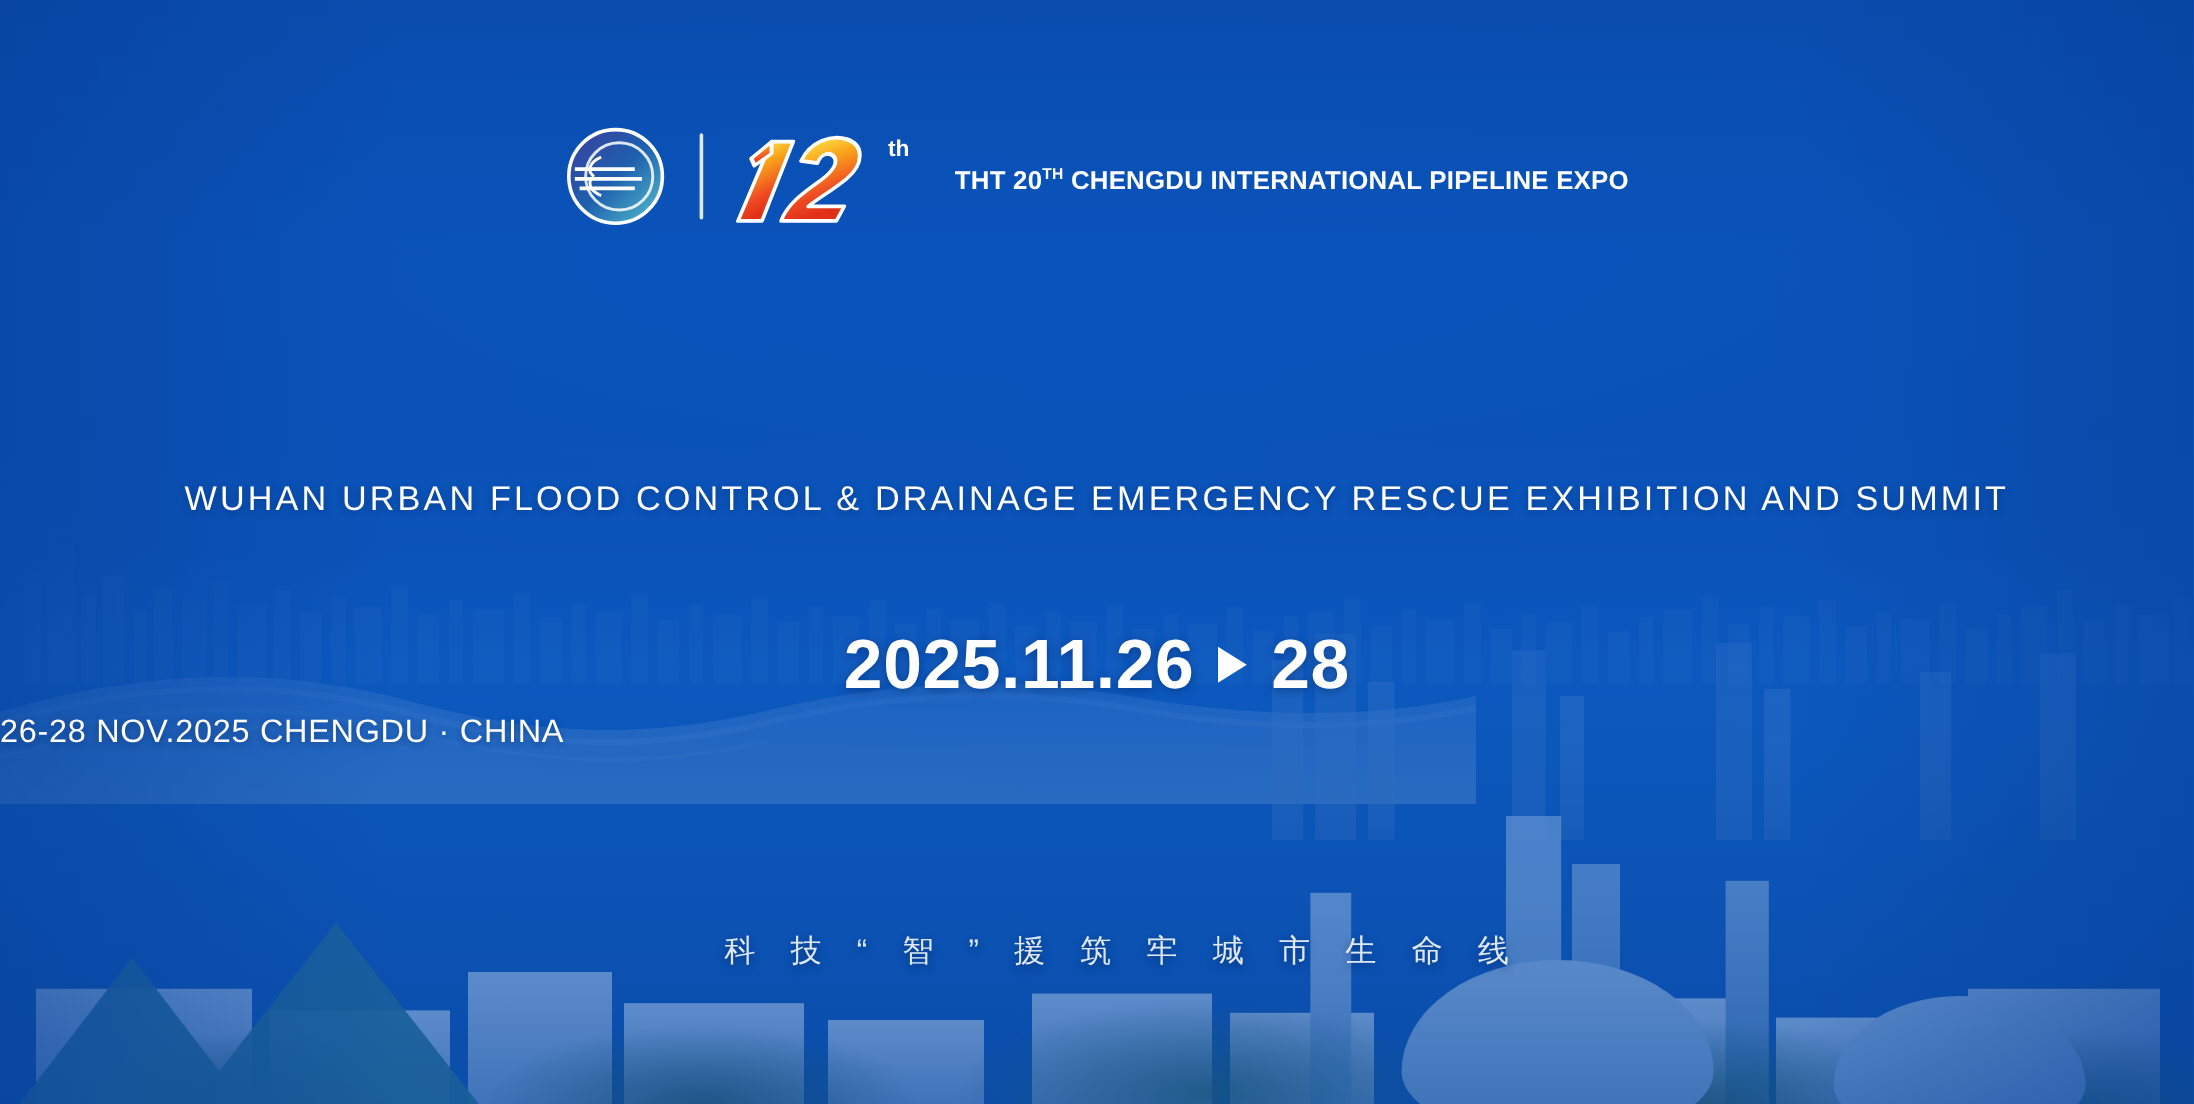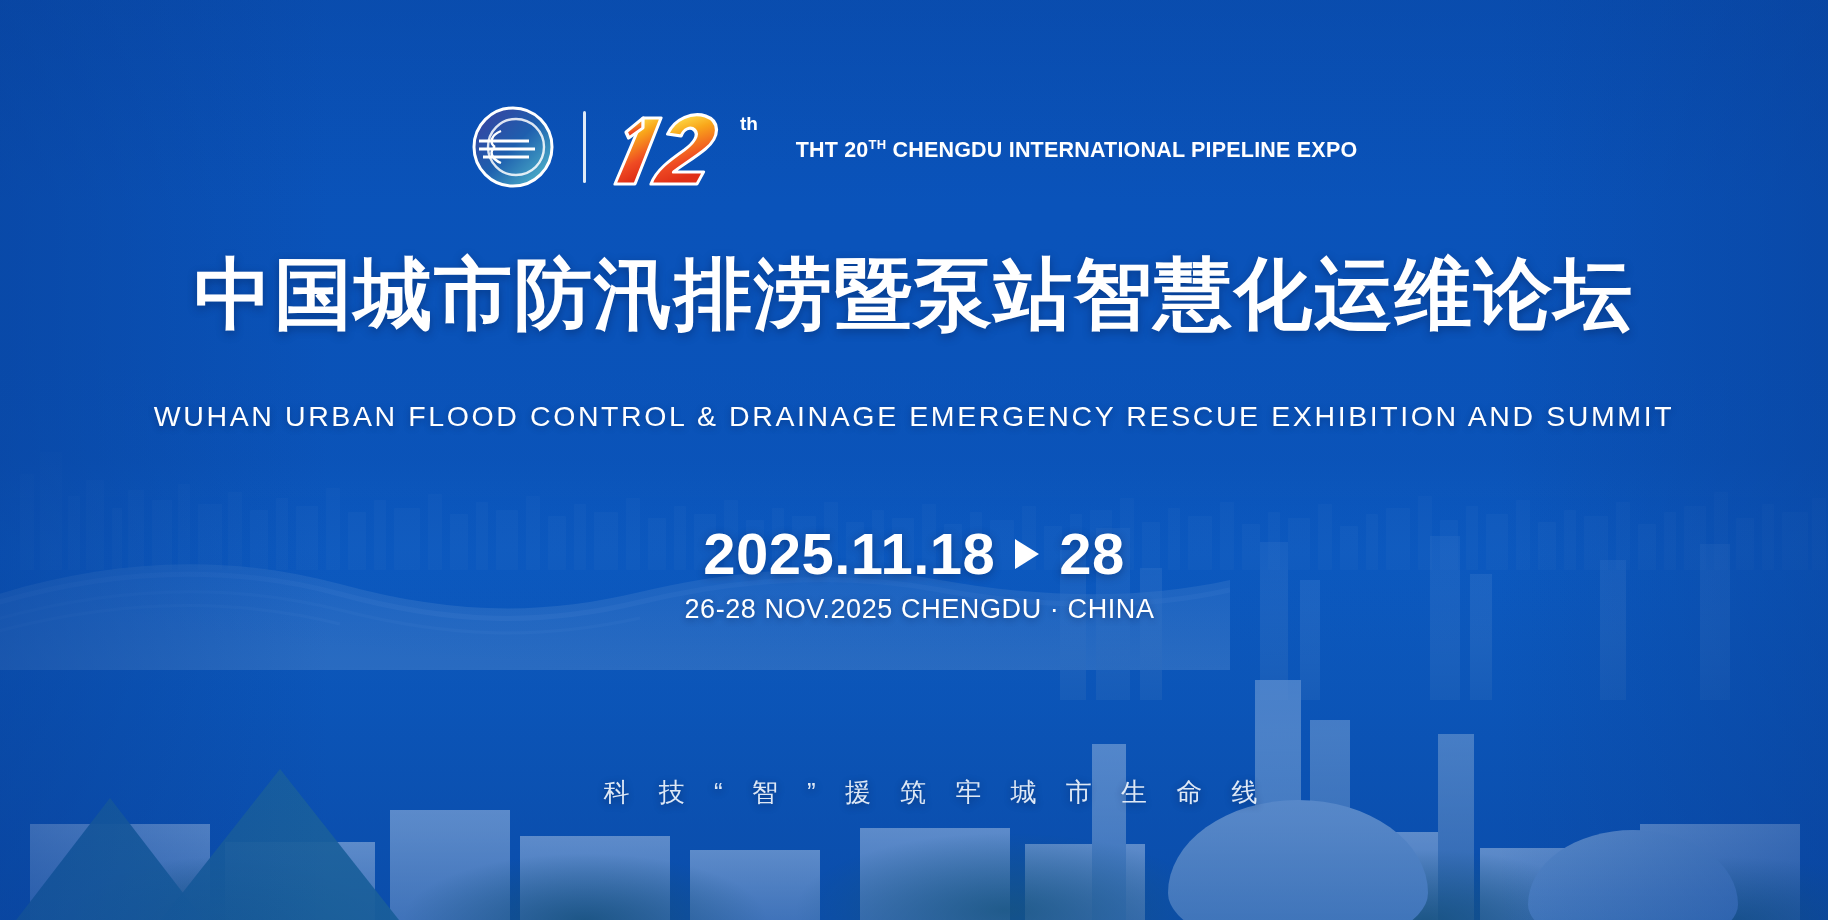--- a/index.html
+++ b/index.html
@@ -157,24 +157,23 @@
     font-size:58px; font-weight:bold; color:#ffffff; letter-spacing:.5px;
     white-space:nowrap; text-shadow:0 2px 8px rgba(0,25,70,.40);
     display:flex; align-items:center; justify-content:center; gap:16px;
   }
   .tri{
     display:inline-block; width:0;height:0;
     border-top:15px solid transparent; border-bottom:15px solid transparent;
     border-left:24px solid #ffffff; margin:0 4px;
   }
   .date-sub{
-    position:absolute; top:594px; left:0; right:0; text-align:center;
+    position:absolute; top:594px; left:0; right:0; 
     font-size:27px; color:#ffffff; letter-spacing:.6px; white-space:nowrap;
     text-shadow:0 2px 6px rgba(0,25,70,.40);
-    padding-left:11px;
   }
   .venue{
     position:absolute; top:636px; left:0; right:0; text-align:center;
     font-size:31px; color:#ffffff; letter-spacing:1px; white-space:nowrap;
     text-shadow:0 2px 7px rgba(0,25,70,.45);
   }
 
   
   .tagline{
     position:absolute; top:775px; left:0; right:0; text-align:center;
@@ -370,25 +369,24 @@
           </g>
           <text x="128" y="26" font-family="Liberation Sans, sans-serif" font-size="19" font-weight="bold" fill="#ffffff">th</text>
         </svg>
       </span>
 
       <span class="headline">
         <div class="en"><span>THT 20</span><sup>TH</sup><span> CHENGDU INTERNATIONAL PIPELINE EXPO</span></div>
       </span>
     </div>
 
-    <div class="main-title">中国城市防汛排涝暨泵站智慧化运维论坛</div>
     <div class="main-sub">WUHAN URBAN FLOOD CONTROL &amp; DRAINAGE EMERGENCY RESCUE EXHIBITION AND SUMMIT</div>
 
     <div class="date-main">
-      <span>2025.11.18</span>
+      <span>2025.11.26</span>
       <span class="tri"></span>
       <span>28</span>
     </div>
     <div class="date-sub">26-28 NOV.2025 CHENGDU · CHINA</div>
 
     <div class="tagline">科 技 “ 智 ” 援    筑 牢 城 市 生 命 线</div>
   </div>
 </div>
 
 </body></html>

